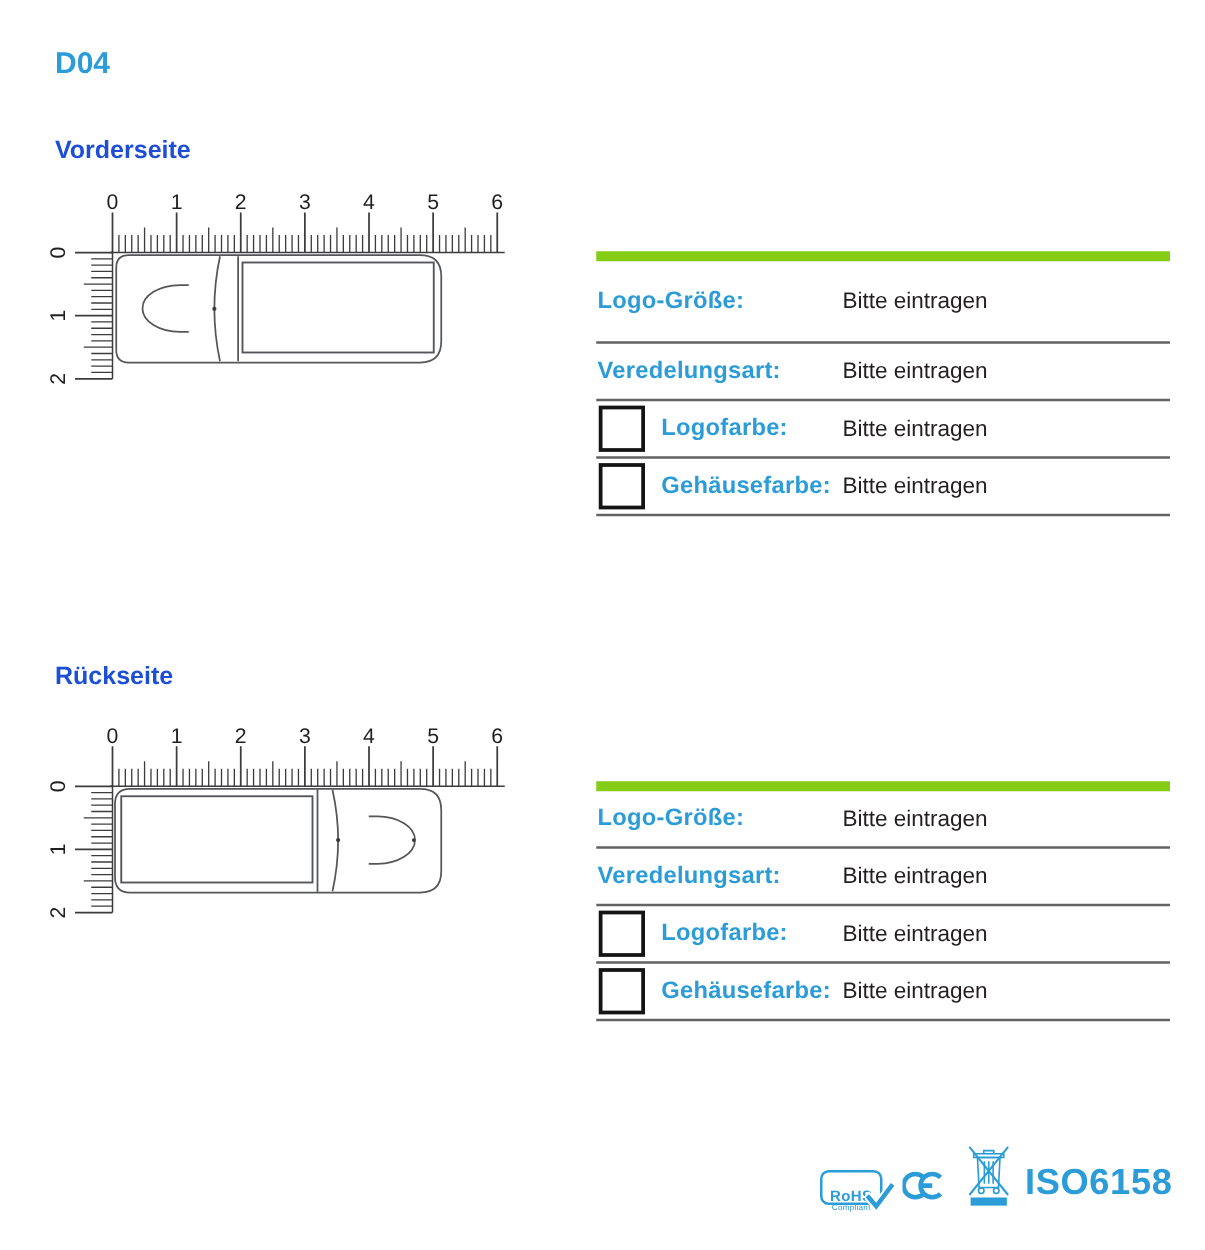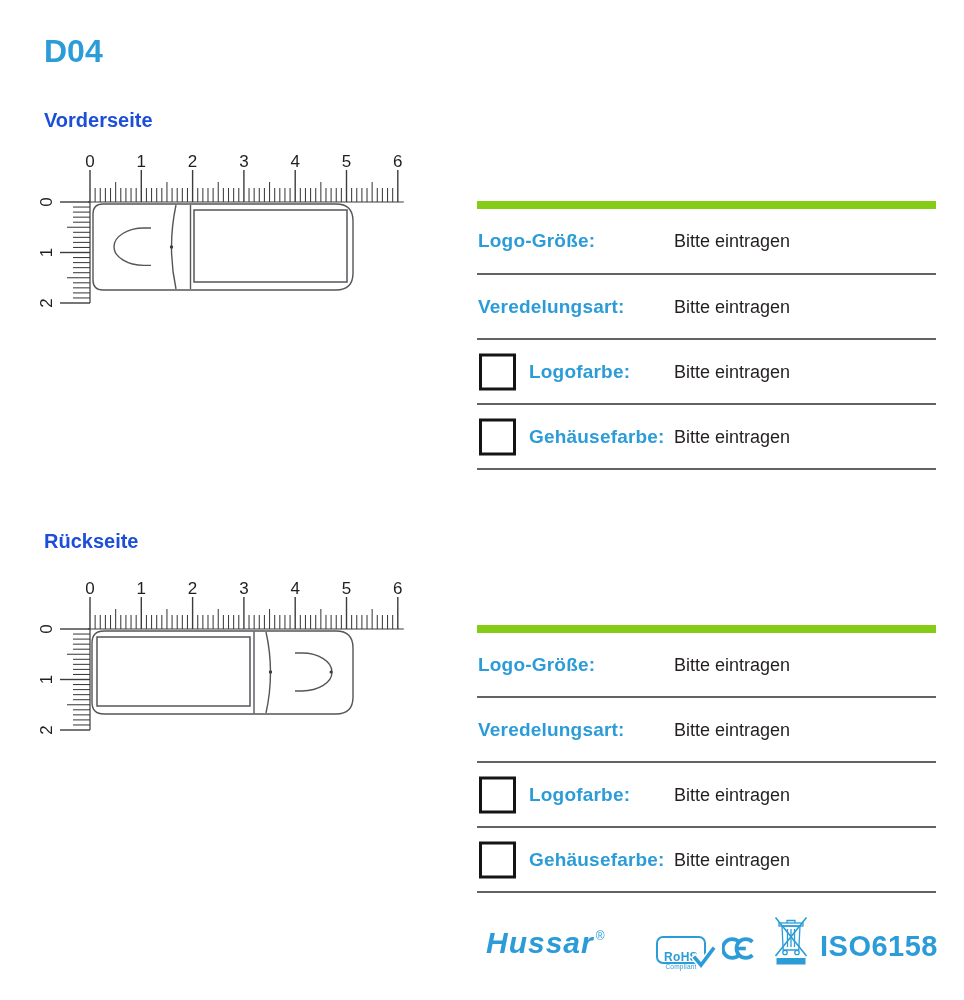--- a/index.html
+++ b/index.html
@@ -1,25 +1,25 @@
 <!DOCTYPE html>
 <html><head>
 <meta charset="utf-8">
 <style>
   html,body{margin:0;padding:0;background:#fff;}
   body{font-family:"Liberation Sans",sans-serif;-webkit-font-smoothing:antialiased;}
   #page{position:relative;width:964px;height:1000px;background:#ffffff;overflow:hidden;}
   .abs{position:absolute;}
 
-  .doc-title{left:44px;top:34px;font-size:32px;font-weight:bold;color:#2B9CD8;letter-spacing:0px;line-height:34px;}
+  .doc-title{left:44px;top:34px;font-size:24px;font-weight:bold;color:#2B9CD8;letter-spacing:0px;line-height:34px;}
   .sec-heading{left:44px;font-size:20px;font-weight:bold;color:#1d4ed8;line-height:22px;}
 
   
   .form{position:absolute;left:477px;width:459px;border-top:8px solid #84cc16;}
-  .form-row{position:relative;box-sizing:border-box;border-bottom:2px solid #636363;height:65px;}
+  .form-row{position:relative;box-sizing:border-box;border-bottom:2px solid #636363;height:46px;}
   .form-row.tall{height:66px;}
   .f-label{position:absolute;left:1px;top:50%;transform:translateY(-50%);
            font-size:19px;font-weight:bold;color:#2B9CD8;letter-spacing:0.2px;white-space:nowrap;}
   .f-label.shift{left:52px;}
   .f-value{position:absolute;left:197px;top:50%;transform:translateY(-50%);
            font-size:18px;color:#231f20;white-space:nowrap;}
   .f-check{position:absolute;left:2px;top:50%;transform:translateY(-50%);
            width:31px;height:31px;border:3px solid #141414;background:#fff;}
 
   
@@ -303,21 +303,20 @@
       <span class="f-label shift">Logofarbe:</span>
       <span class="f-value">Bitte eintragen</span>
     </div>
     <div class="form-row">
       <span class="f-check"></span>
       <span class="f-label shift">Gehäusefarbe:</span>
       <span class="f-value">Bitte eintragen</span>
     </div>
   </div>
 
-  <div class="footer-item hussar"><span>Hussar</span><span class="reg">®</span></div>
 
   <div class="footer-item rohs">
     <div class="l1">RoHS</div>
     <div class="l2">Compliant</div>
     <svg width="24" height="22" viewBox="0 0 24 22">
       <path d="M3,12 L9,19 L21,3" fill="none" stroke="#ffffff" stroke-width="7" stroke-linecap="square"></path>
       <path d="M3,12 L9,19 L21,3" fill="none" stroke="#2B9CD8" stroke-width="3.6" stroke-linecap="square"></path>
     </svg>
   </div>
 

